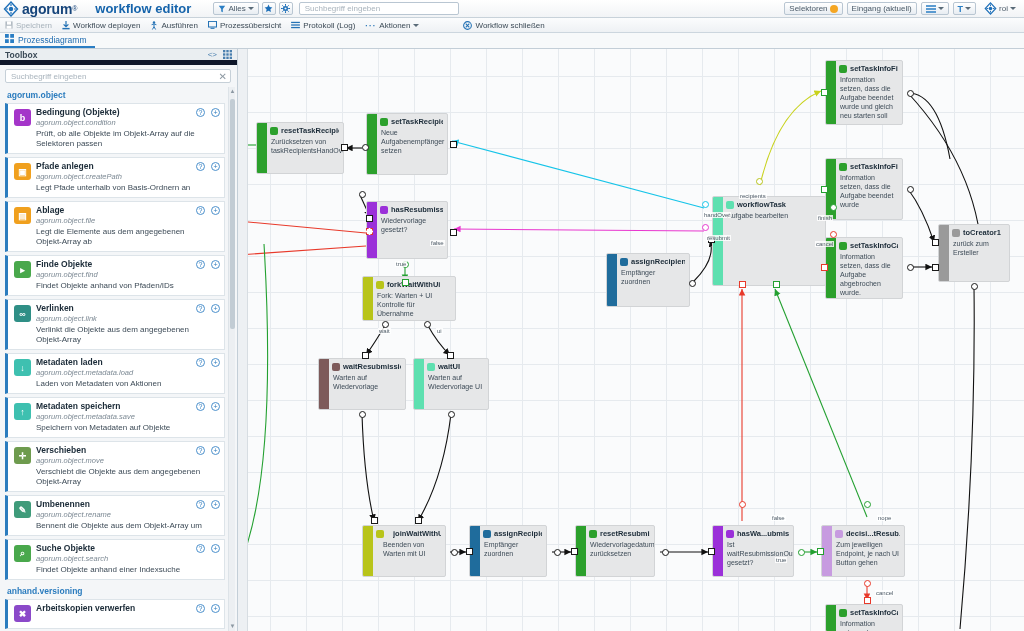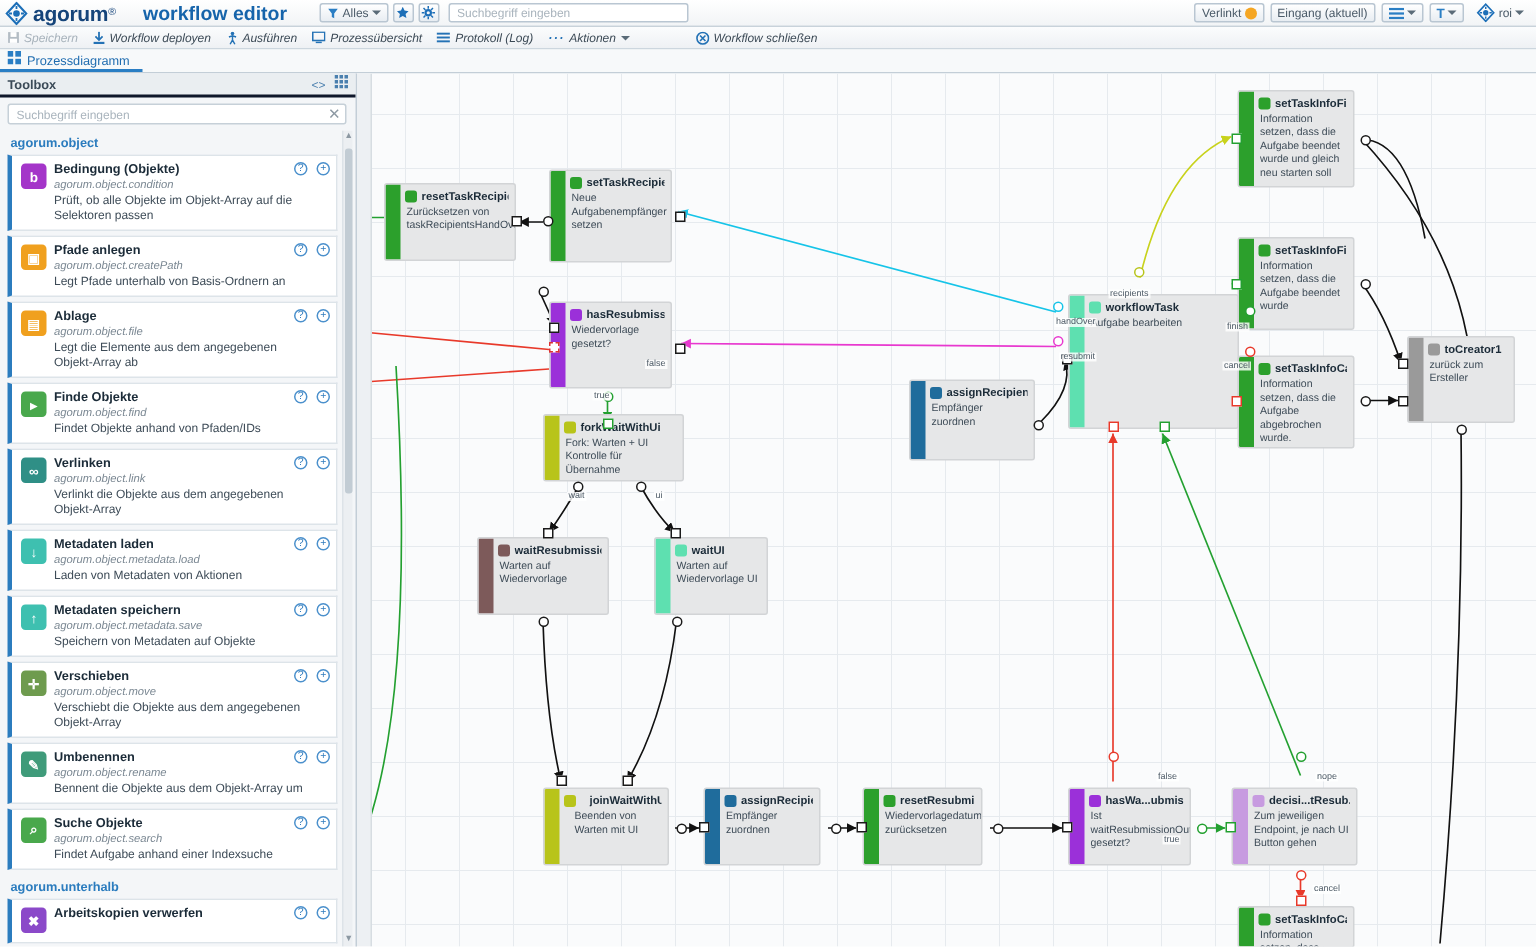--- a/index.html
+++ b/index.html
@@ -69,21 +69,21 @@
     width: 0; height: 0; border-left: 3px solid transparent;
     border-right: 3px solid transparent; border-top: 3px solid #5a6b78;
     display: inline-block;
   }
 
   
   #action-bar {
     position: absolute; left: 0; top: 18px; width: 1024px; height: 15px;
     background: linear-gradient(#fbfcfd,#eef1f4);
     border-bottom: 1px solid #ccd6de;
-    display: flex; align-items: center; font-style: italic;
+    display: flex; align-items: center;
   }
   .act {
     display: inline-flex; align-items: center; gap: 3px;
     font-size: 8px; color: #3c4a56; padding: 0 5px; height: 15px;
     white-space: nowrap;
   }
   .act.disabled { color: #a7b2bb; }
   .act .gi { display: inline-flex; color: #2472b5; }
   .act.disabled .gi { color: #b3bcc4; }
 
@@ -101,21 +101,21 @@
   }
 
   
   #toolbox {
     position: absolute; left: 0; top: 49px; width: 238px; bottom: 0;
     background: #f4f6f8; border-right: 1px solid #c3ced7;
     display: flex; flex-direction: column;
   }
   #toolbox-head {
     height: 16px; flex: 0 0 auto; background: #eaeef1;
-    border-bottom: 2px solid #0f172a;
+    border-bottom: 5px solid #0f172a;
     display: flex; align-items: center; padding: 0 5px;
   }
   #toolbox-head .tb-title { font-size: 8.5px; font-weight: bold; color: #3b4a57; }
   #toolbox-head .tb-tools {
     margin-left: auto; display: flex; align-items: center; gap: 6px;
     color: #4a7fae;
   }
   #toolbox-tabs {
     height: 17px; flex: 0 0 auto; background: #f4f6f8;
     border-bottom: 1px solid #d6dee4; display: flex; align-items: flex-end;
@@ -279,21 +279,21 @@
       <path d="M5 0v2M5 8v2M0 5h2M8 5h2M1.5 1.5l1.4 1.4M7.1 7.1l1.4 1.4M8.5 1.5L7.1 2.9M2.9 7.1L1.5 8.5" stroke="#1d6fb8" stroke-width="1.1"></path>
     </svg>
   </span>
   <span class="search-box">
     <input value="" placeholder="Suchbegriff eingeben" style="">
   </span>
 
   <span class="bar-spacer"></span>
 
   <span class="pill-btn">
-    <span>Verlinkt</span>
+    <span>Selektoren</span>
     <i class="badge-dot"></i>
   </span>
   <span class="pill-btn">
     <span>Eingang (aktuell)</span>
   </span>
   <span class="pill-btn">
     <svg width="10" height="8" viewBox="0 0 12 9">
       <rect x="0" y="0" width="12" height="1.8" fill="#2a7ec4"></rect>
       <rect x="0" y="3.6" width="12" height="1.8" fill="#2a7ec4"></rect>
       <rect x="0" y="7.2" width="12" height="1.8" fill="#2a7ec4"></rect>
@@ -512,27 +512,27 @@
           <div class="nc-desc">Bennent die Objekte aus dem Objekt-Array um</div>
           <span class="nc-actions">
             <span class="circ">?</span>
             <span class="circ">+</span>
           </span>
         </div>
         <div class="node-card">
           <span class="nc-icon" style="background:#49a84c">⌕</span>
           <div class="nc-title">Suche Objekte</div>
           <div class="nc-id">agorum.object.search</div>
-          <div class="nc-desc">Findet Aufgabe anhand einer Indexsuche</div>
-          <span class="nc-actions">
-            <span class="circ">?</span>
-            <span class="circ">+</span>
-          </span>
-        </div>
-        <div class="grp-head">agorum.unterhalb</div>
+          <div class="nc-desc">Findet Objekte anhand einer Indexsuche</div>
+          <span class="nc-actions">
+            <span class="circ">?</span>
+            <span class="circ">+</span>
+          </span>
+        </div>
+        <div class="grp-head">anhand.versioning</div>
         <div class="node-card">
           <span class="nc-icon" style="background:#8b49c9">✖</span>
           <div class="nc-title">Arbeitskopien verwerfen</div>
           <span class="nc-actions">
             <span class="circ">?</span>
             <span class="circ">+</span>
           </span>
         </div>
       </div>
     <div id="list-scrollbar">
@@ -651,21 +651,21 @@
         <span class="wf-ico" style="background:#b8c41a"></span>
         <div class="wf-title">forkWaitWithUi</div>
         <div class="wf-desc">Fork: Warten + UI Kontrolle für Übernahme</div>
       </div>
       <div class="wf-node" style="left: 80px; top: 309px; width: 88px; height: 52px;">
         <span class="bar" style="background:#7d5a5a"></span>
         <span class="wf-ico" style="background:#7d5a5a"></span>
         <div class="wf-title">waitResubmission</div>
         <div class="wf-desc">Warten auf Wiedervorlage</div>
       </div>
-      <div class="wf-node" style="left: 175px; top: 309px; width: 76px; height: 52px; margin-left: 23px;">
+      <div class="wf-node" style="left: 175px; top: 309px; width: 76px; height: 52px;">
         <span class="bar" style="background:#5ee0b0"></span>
         <span class="wf-ico" style="background:#5ee0b0"></span>
         <div class="wf-title">waitUI</div>
         <div class="wf-desc">Warten auf Wiedervorlage UI</div>
       </div>
       <div class="wf-node" style="left: 368px; top: 204px; width: 84px; height: 54px;">
         <span class="bar" style="background:#1f6c9c"></span>
         <span class="wf-ico" style="background:#1f6c9c"></span>
         <div class="wf-title">assignRecipients3</div>
         <div class="wf-desc">Empfänger zuordnen</div>

